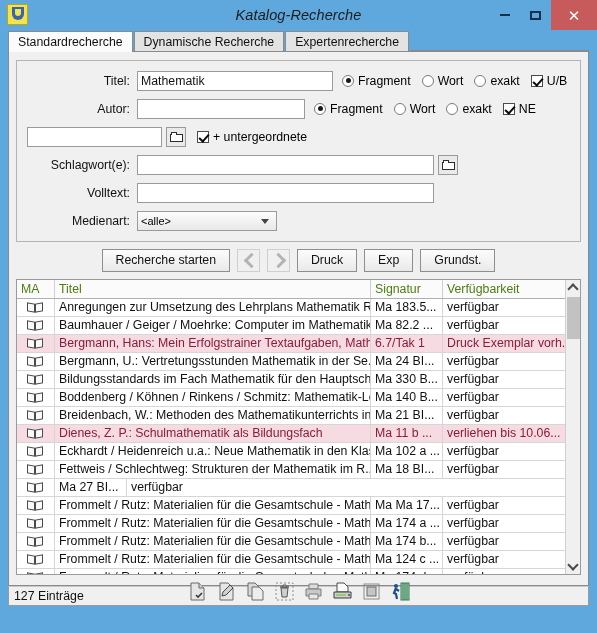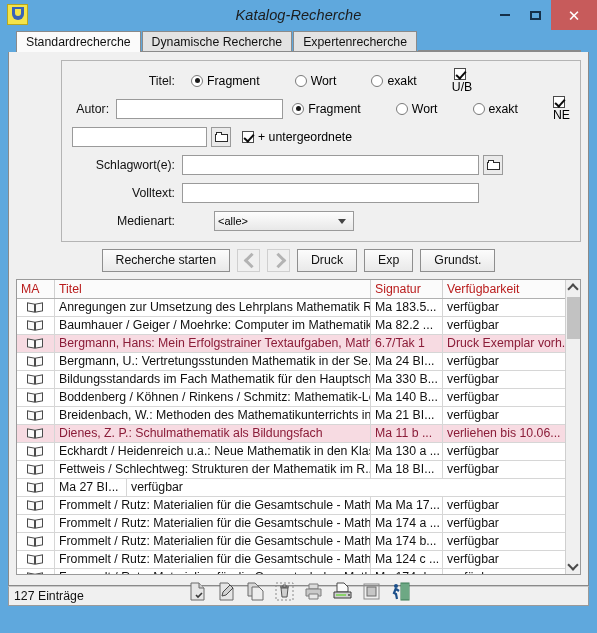--- a/index.html
+++ b/index.html
@@ -97,21 +97,21 @@
   }
   .winbtn .x {
     color: #fff;
     font-size: 15px;
     line-height: 1;
   }
 
   
   .tabstrip {
     position: relative;
-    margin: 0 16px;
+    margin: 0 8px;
     height: 21px;
     display: flex;
     align-items: flex-end;
     border-bottom: 1px solid #8a8a8a;
   }
   .tab {
     height: 20px;
     line-height: 20px;
     padding: 0 9px;
     font-size: 12.3px;
@@ -146,29 +146,28 @@
     padding: 8px 7px 7px 7px;
     height: 534px;
   }
 
   
   .formbox {
     border: 1px solid #b4b4b4;
     background: #f0f0f0;
     padding: 9px 10px 10px 10px;
     box-sizing: border-box;
-    margin-left: 45px;
   }
   .frow {
     display: flex;
     align-items: center;
     height: 21px;
     margin-bottom: 7px;
   }
-  .frow:last-child { margin-bottom: 0; gap: 32px; }
+  .frow:last-child { margin-bottom: 0; }
   .flabel {
     width: 110px;
     text-align: right;
     padding-right: 7px;
     font-size: 12.3px;
     color: #111;
     box-sizing: border-box;
     white-space: nowrap;
   }
   .finput {
@@ -215,30 +214,29 @@
     border-bottom: none;
     background: #fff;
     box-sizing: border-box;
   }
 
   
   .optgroup {
     display: flex;
     align-items: center;
     margin-left: 9px;
-    gap: 24px;
   }
   .opt {
     display: flex;
     align-items: center;
     margin-right: 11px;
     font-size: 12.3px;
     white-space: nowrap;
   }
-  .opt:last-child { margin-right: 0; flex-direction: column; }
+  .opt:last-child { margin-right: 0; }
   .radio {
     width: 12px; height: 12px;
     border: 1px solid #7a7a7a;
     border-radius: 50%;
     background: #fff;
     margin-right: 4px;
     position: relative;
     box-sizing: border-box;
     flex: none;
   }
@@ -355,21 +353,21 @@
     background: #fbfbfb;
     border-bottom: 1px solid #b0b0b0;
     box-sizing: border-box;
   }
   .th {
     font-size: 12.3px;
     line-height: 18px;
     padding-left: 4px;
     border-right: 1px solid #d0d0d0;
     box-sizing: border-box;
-    color: #b91c1c;
+    color: #4d7c0f;
     white-space: nowrap;
     overflow: hidden;
   }
   .c-ma    { width: 38px; }
   .c-titel { flex: 1; }
   .c-sig   { width: 72px; }
   .c-verf  { width: 122px; border-right: none !important; }
 
   .tr {
     display: flex;
@@ -510,20 +508,21 @@
     <div class="tab">Expertenrecherche</div>
     <div class="tab-filler"></div>
   </div>
 
   <div class="content">
 
     <div class="formbox">
 
       <div class="frow">
         <div class="flabel">Titel:</div>
+        <input class="finput titel" type="text" value="Mathematik" style="">
         <div class="optgroup">
           <div class="opt">
             <span class="radio on"></span>
             <span>Fragment</span>
           </div>
           <div class="opt">
             <span class="radio"></span>
             <span>Wort</span>
           </div>
           <div class="opt">
@@ -678,21 +677,21 @@
               </div>
               <div class="td c-titel">Dienes, Z. P.: Schulmathematik als Bildungsfach</div>
               <div class="td c-sig">Ma 11 b ...</div>
               <div class="td c-verf">verliehen bis 10.06...</div>
             </div>
             <div class="tr">
               <div class="td c-ma">
                 <span class="bookicon"></span>
               </div>
               <div class="td c-titel">Eckhardt / Heidenreich u.a.: Neue Mathematik in den Klas...</div>
-              <div class="td c-sig">Ma 130 a ...</div>
+              <div class="td c-sig">Ma 102 a ...</div>
               <div class="td c-verf">verfügbar</div>
             </div>
             <div class="tr">
               <div class="td c-ma">
                 <span class="bookicon"></span>
               </div>
               <div class="td c-titel">Fettweis / Schlechtweg: Strukturen der Mathematik im R...</div>
               <div class="td c-sig">Ma 18 BI...</div>
               <div class="td c-verf">verfügbar</div>
             </div>

